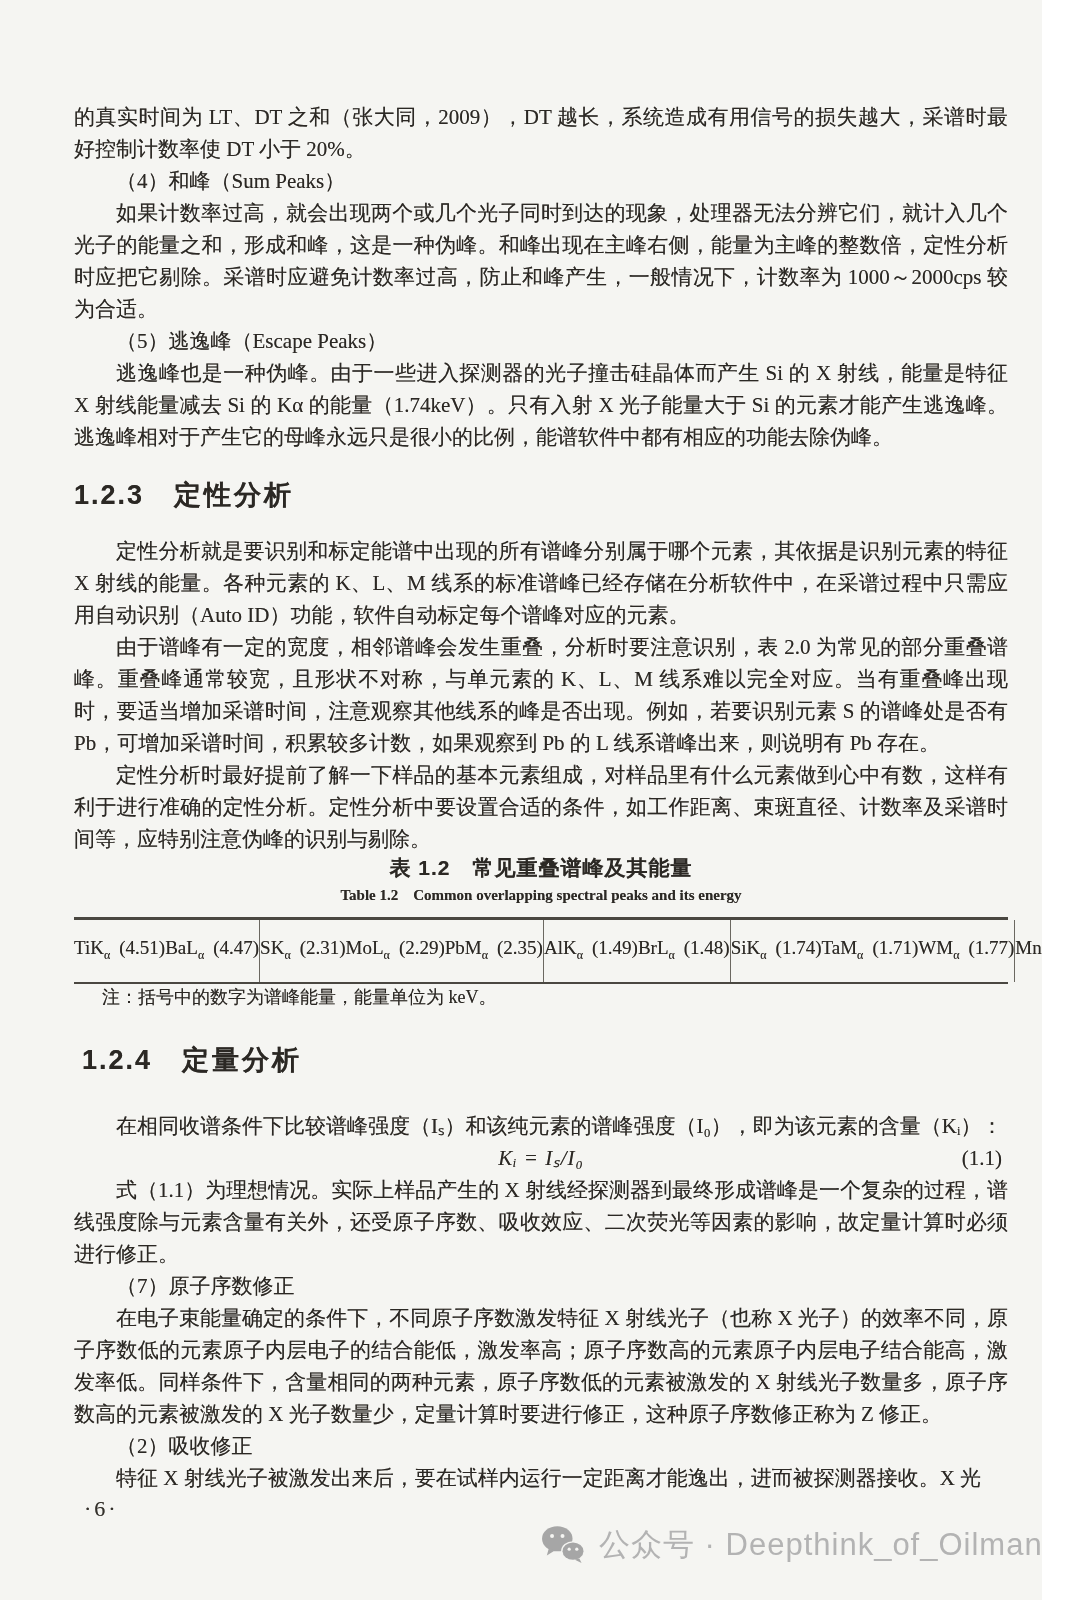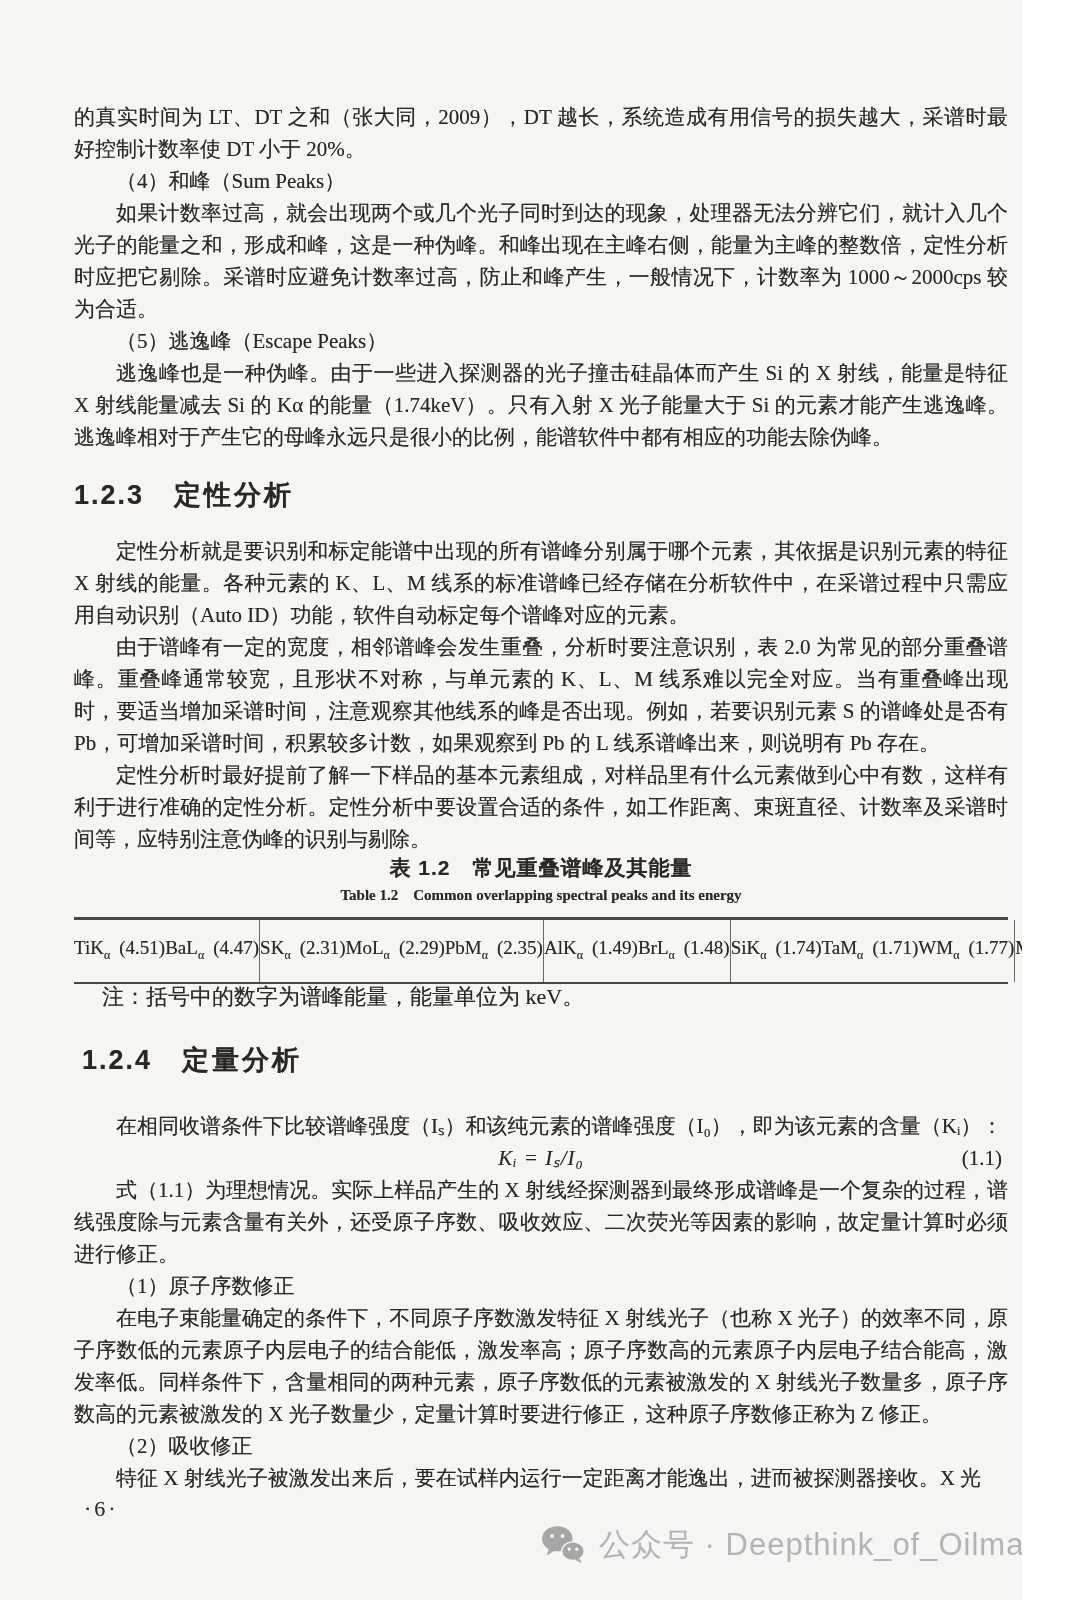--- a/index.html
+++ b/index.html
@@ -3,20 +3,21 @@
 <meta charset="utf-8">
 <style>
   html,body{margin:0;padding:0;}
   .page{
     position:relative;
     width:1022px;height:1600px;
     background:#f5f5f2;
     overflow:hidden;
     font-family:"Liberation Serif", serif;
     color:#2b2824;
+    padding-left:20px;
   }
   .content{
     position:absolute;left:74px;top:101px;width:934px;
     font-size:21px;line-height:32px;
     text-align:justify;
     text-shadow:0 0 0.6px rgba(60,55,50,0.55);
   }
   .content p{margin:0;}
   .indent{text-indent:2em;}
   .section-heading{
@@ -47,21 +48,21 @@
   .tcol{
     flex:1;display:flex;flex-direction:row;align-items:center;
     padding:5px 0 4px 0;
     border-right:1px solid #6b6861;
   }
   .tcol:last-child{border-right:none;margin-top:16px;}
   .tcell{font-size:19px;line-height:29px;white-space:nowrap;}
   .tcell sub{font-size:12px;}
   .tcell .energy{margin-left:9px;}
   .table-note{
-    font-size:22px;line-height:26px;margin-top:10px;
+    font-size:18px;line-height:26px;margin-top:10px;
     padding-left:28px;text-indent:0;text-align:left;
   }
   .formula-row{
     position:relative;text-align:center;text-indent:0;
   }
   .formula-expr{font-style:italic;letter-spacing:1px;}
   .eq-no{position:absolute;right:6px;top:0;font-style:normal;}
   .page-number{
     position:absolute;left:84px;top:1496px;
     font-size:22px;letter-spacing:3px;color:#34312c;
@@ -137,21 +138,21 @@
     </div>
 
     <p class="indent">在相同收谱条件下比较谱峰强度（Iₛ）和该纯元素的谱峰强度（I₀），即为该元素的含量（Kᵢ）：</p>
 
     <div class="formula-row">
       <span class="formula-expr">Kᵢ = Iₛ/I₀</span>
       <span class="eq-no">(1.1)</span>
     </div>
 
     <p class="indent">式（1.1）为理想情况。实际上样品产生的 X 射线经探测器到最终形成谱峰是一个复杂的过程，谱线强度除与元素含量有关外，还受原子序数、吸收效应、二次荧光等因素的影响，故定量计算时必须进行修正。</p>
-    <p class="indent">（1）原子序数修正</p>
+    <p class="indent">（7）原子序数修正</p>
     <p class="indent">在电子束能量确定的条件下，不同原子序数激发特征 X 射线光子（也称 X 光子）的效率不同，原子序数低的元素原子内层电子的结合能低，激发率高；原子序数高的元素原子内层电子结合能高，激发率低。同样条件下，含量相同的两种元素，原子序数低的元素被激发的 X 射线光子数量多，原子序数高的元素被激发的 X 光子数量少，定量计算时要进行修正，这种原子序数修正称为 Z 修正。</p>
     <p class="indent">（2）吸收修正</p>
     <p class="indent">特征 X 射线光子被激发出来后，要在试样内运行一定距离才能逸出，进而被探测器接收。X 光</p>
 
   </div>
 
   <div class="page-number">·6·</div>
 
   <div class="watermark">
     <svg class="wechat-icon" viewBox="0 0 48 42" xmlns="http://www.w3.org/2000/svg">

